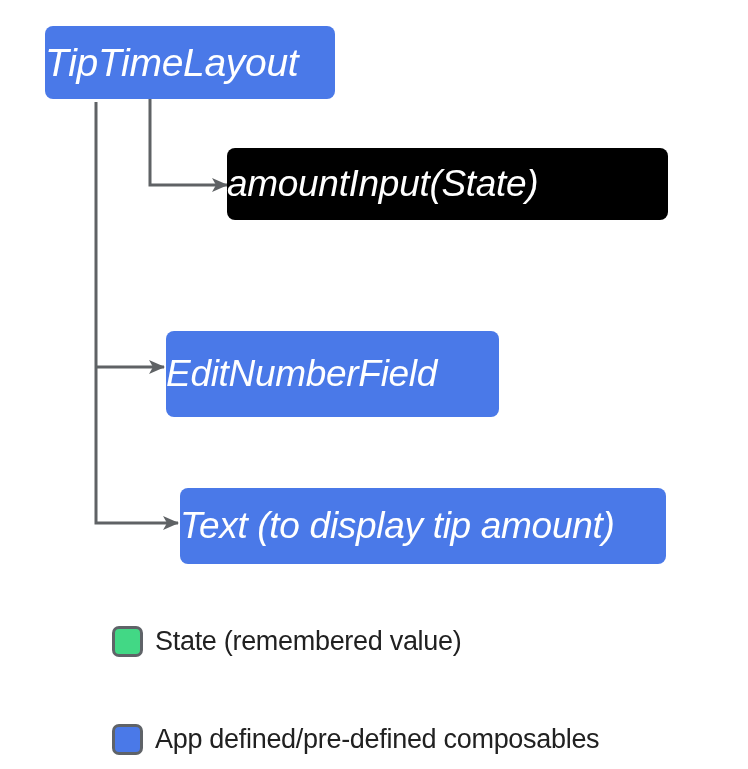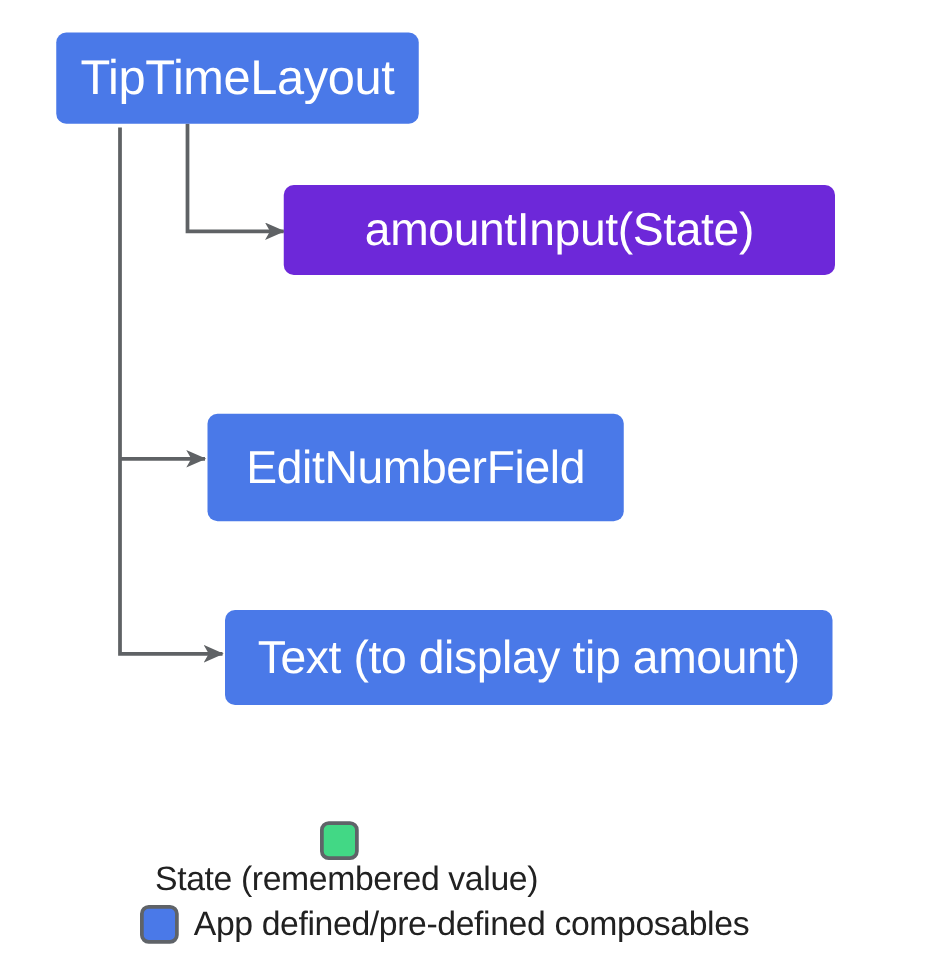--- a/index.html
+++ b/index.html
@@ -20,44 +20,44 @@
     left: 0;
     top: 0;
     width: 748px;
     height: 769px;
     pointer-events: none;
   }
   .node {
     position: absolute;
     display: flex;
     align-items: center;
-    justify-content: center;
     color: #ffffff;
     border-radius: 8px;
     font-size: 37px;
     letter-spacing: -0.3px;
     white-space: nowrap;
     box-sizing: border-box;
+    font-style: italic;
   }
   .node.blue  { background: #4A79E8; }
-  .node.green { background: #6d28d9; }
+  .node.green { background: #000000; }
 
   .node-root         { left: 45px;  top: 26px;  width: 290px; height: 73px; font-size: 39px; }
   .node-amount-input { left: 227px; top: 148px; width: 441px; height: 72px; }
   .node-edit-number  { left: 166px; top: 331px; width: 333px; height: 86px; }
   .node-text-display { left: 180px; top: 488px; width: 486px; height: 76px; }
 
   .legend-row {
     position: absolute;
     left: 112px;
     display: flex;
     align-items: center;
     height: 31px;
   }
-  .legend-row-state      { top: 657px; flex-direction: column; }
+  .legend-row-state      { top: 626px; }
   .legend-row-composable { top: 700px; margin-top: 24px; }
   .swatch {
     width: 31px;
     height: 31px;
     box-sizing: border-box;
     border: 3px solid #5F6368;
     border-radius: 7px;
     flex: 0 0 auto;
   }
   .swatch.state-green     { background: #42D885; }

